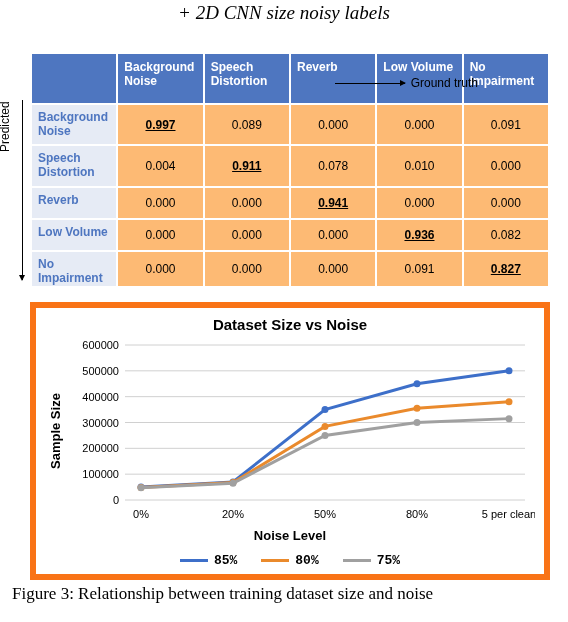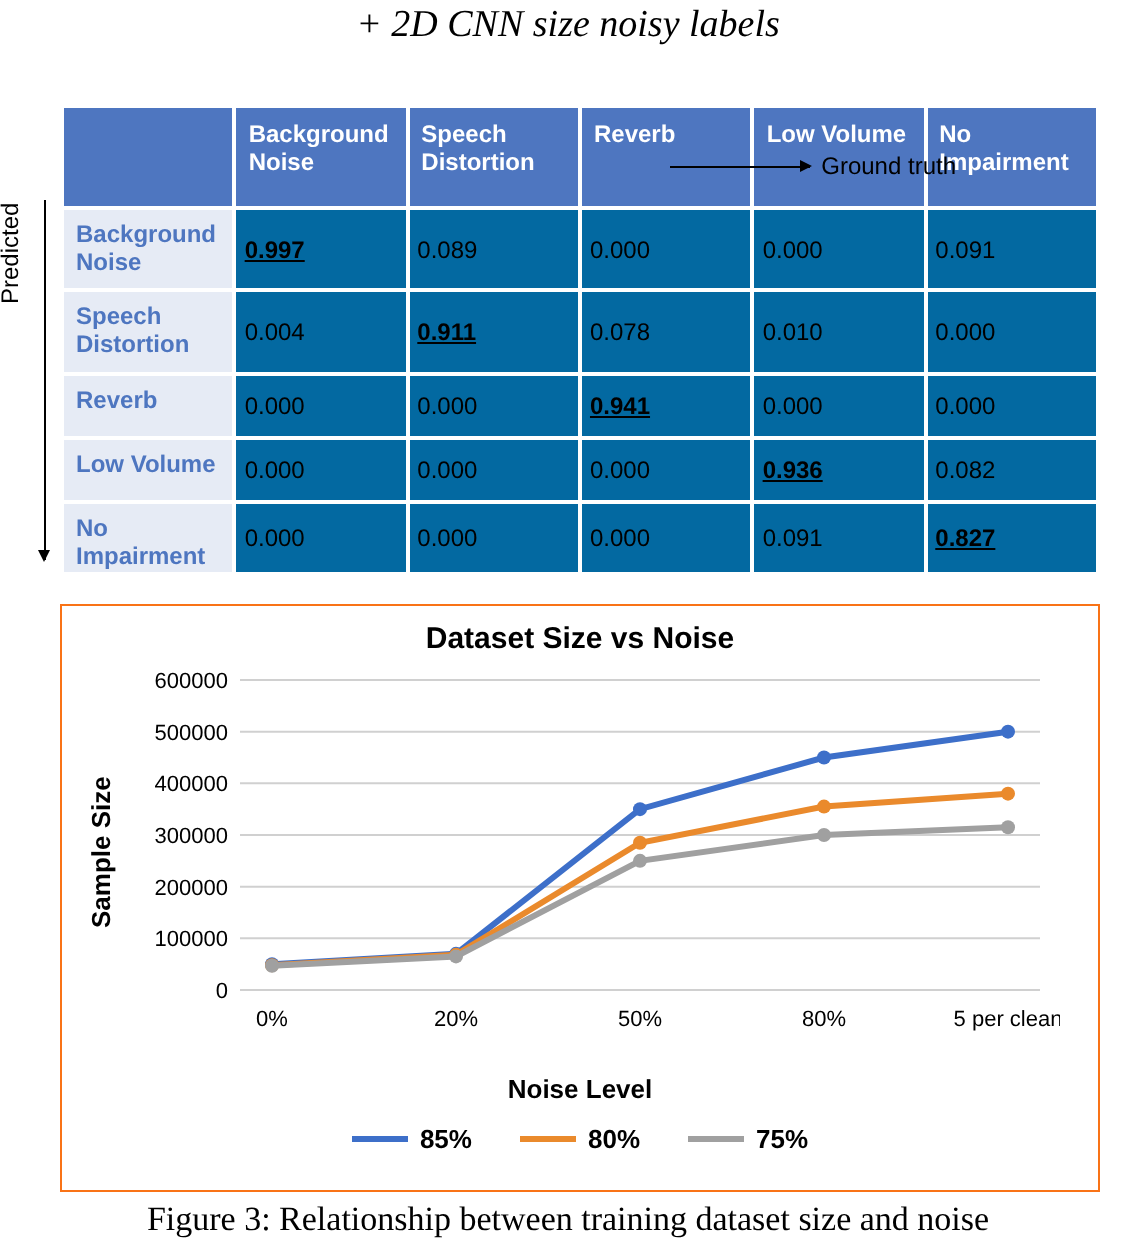--- a/index.html
+++ b/index.html
@@ -93,41 +93,41 @@
   table.conf td.rowh {
     background: #e6ebf5;
     color: #4e76c0;
     font-weight: bold;
     padding: 6px;
     line-height: 1.15;
     text-align: left;
     vertical-align: top;
   }
   table.conf td.cell {
-    background: #0369a1;
+    background: #fdba74;
     color: #000;
-    text-align: left;
+    text-align: center;
     padding: 8px 4px;
     vertical-align: middle;
   }
   table.conf td.diag {
     font-weight: bold;
     text-decoration: underline;
   }
   table.conf tr.lastrow td.rowh {
     position: relative;
     overflow: hidden;
     padding-bottom: 0;
     height: 24px;
   }
   
   .chart-box {
     margin: 14px 18px 2px 30px;
-    border: 1px solid #f97316;
-    padding: 8px 10px 18px 10px;
+    border: 6px solid #f97316;
+    padding: 8px 10px 6px 10px;
   }
   .chart-title {
     text-align: center;
     font-weight: bold;
     font-size: 15px;
     margin-bottom: 6px;
   }
   .plot-wrap {
     display: flex;
   }
@@ -139,37 +139,38 @@
     transform: rotate(180deg);
     font-weight: bold;
     font-size: 13px;
     padding: 0 2px;
   }
   .plot svg { display:block; }
   .xlabel {
     text-align: center;
     font-weight: bold;
     font-size: 13px;
-    margin-top: 18px;
+    margin-top: 4px;
   }
   .legend {
     display:flex;
     justify-content:center;
     gap: 24px;
     margin-top: 10px;
     font-size: 13px;
     font-weight: bold;
+    font-family: Liberation Mono, monospace;
   }
   .legend .item { display:flex; align-items:center; gap:6px; }
   .swatch { width:28px; height:3px; }
   .caption {
     font-family: "Times New Roman", serif;
     font-size: 17px;
     margin: 4px 12px 16px 12px;
-    text-align: center;
+    text-align: left;
   }
 </style>
 </head>
 <body>
 
 <div class="title-line">+ 2D CNN size noisy labels</div>
 
 <div class="outer">
   <div class="axis-gt">
     <span class="arrow"></span>

